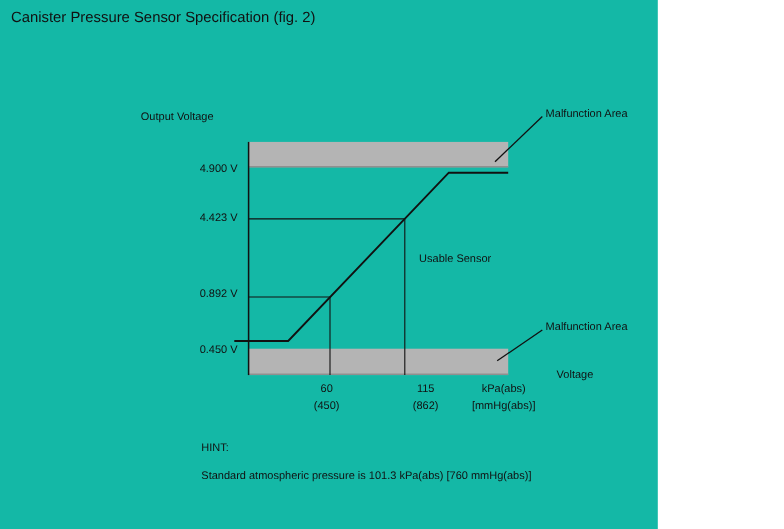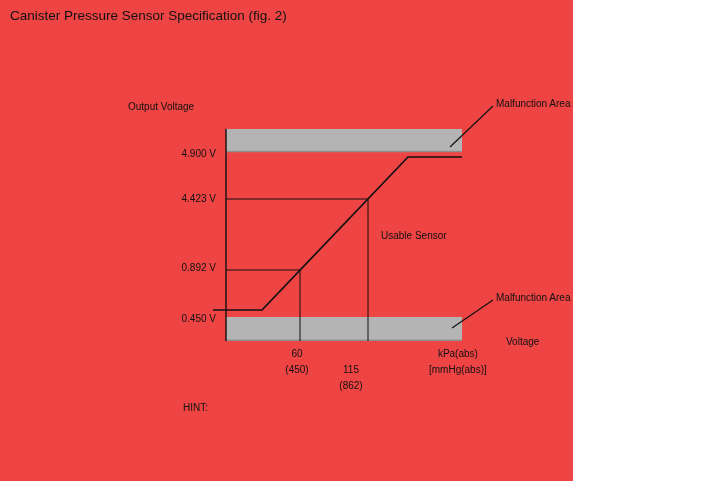--- a/index.html
+++ b/index.html
@@ -1,38 +1,39 @@
 <!DOCTYPE html>
 <html><head>
 <meta charset="utf-8">
 <style>
   html,body{margin:0;padding:0;background:#fff;}
   .stage{
     position:relative;
     width:573px;height:481px;
-    background:#ef4444;
+    background:#14b8a6;
     font-family:"Liberation Sans", sans-serif;
     color:#111;
     overflow:hidden;
+    padding-left:25px;
   }
   .stage svg{position:absolute;left:0;top:0;}
   .lbl{position:absolute;font-size:10px;line-height:14px;white-space:nowrap;}
   .title{left:10px;top:9px;font-size:13.5px;}
   .axis-title-y{left:128px;top:100px;}
   .ytick{left:130px;width:86px;text-align:right;}
   .ytick-0{top:147px;}
   .ytick-1{top:192px;}
   .ytick-2{top:261px;}
   .ytick-3{top:312px;}
   .malf-top{left:496px;top:97px;}
   .malf-bottom{left:496px;top:291px;}
   .usable{left:381px;top:229px;}
   .xtick{top:346px;width:62px;text-align:center;line-height:16px;}
   .xtick-0{left:266px;}
-  .xtick-1{left:320px;margin-top:16px;}
+  .xtick-1{left:356px;}
   .xunit{left:429px;top:346px;line-height:16px;text-align:center;}
   .pressure{left:506px;top:335px;}
   .hint-label{left:183px;top:401px;}
   .hint-text{left:183px;top:426px;}
 </style>
 </head>
 <body>
 
 <div class="stage">
 
@@ -76,14 +77,15 @@
     <div>(862)</div>
   </div>
   <div class="lbl xunit">
     <div>kPa(abs)</div>
     <div>[mmHg(abs)]</div>
   </div>
 
   <div class="lbl pressure">Voltage</div>
 
   <div class="lbl hint-label">HINT:</div>
+  <div class="lbl hint-text">Standard atmospheric pressure is 101.3 kPa(abs) [760 mmHg(abs)]</div>
 
 </div>
 
 </body></html>

